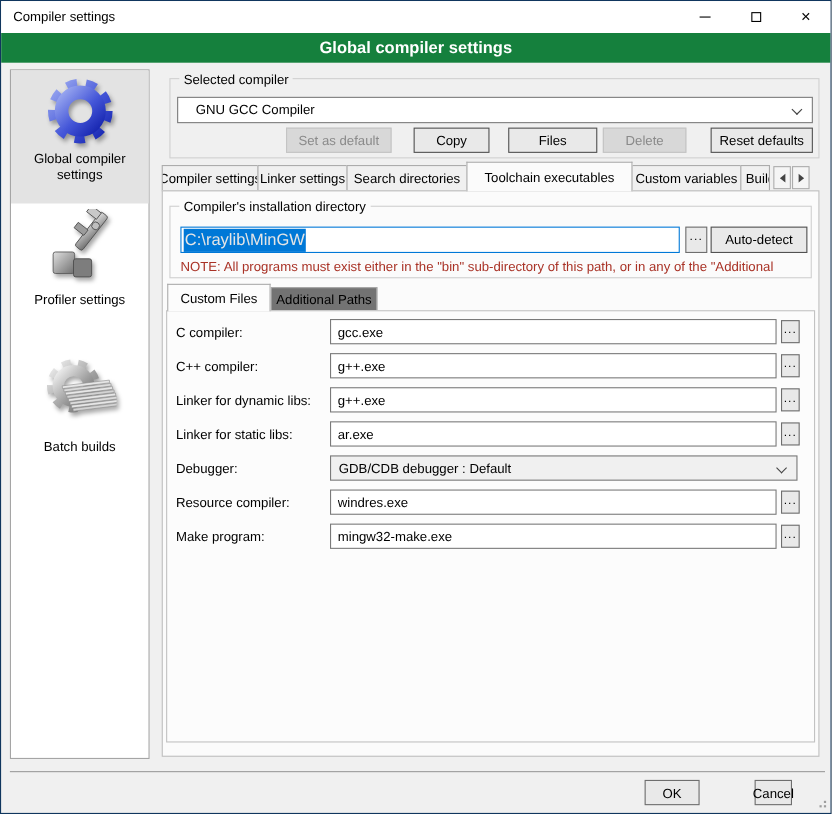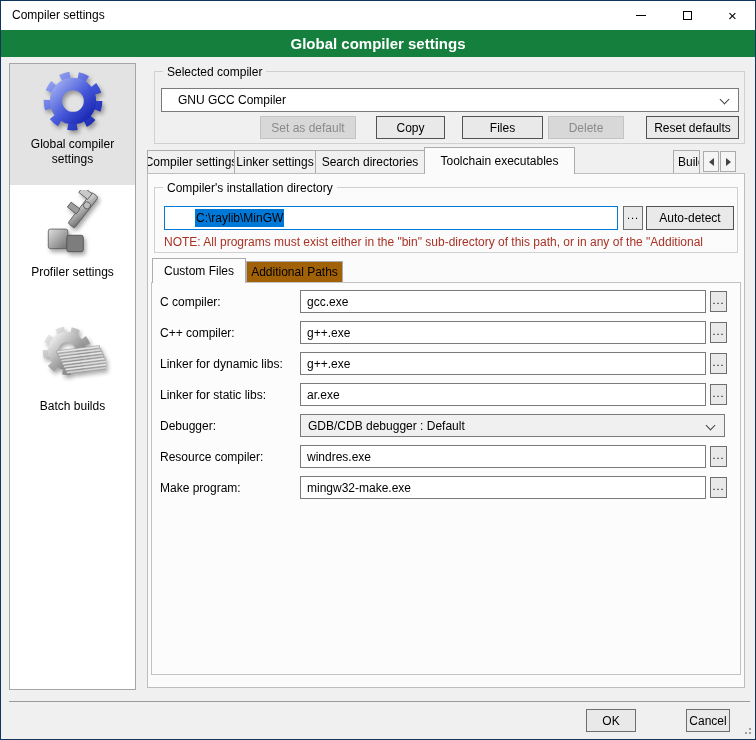--- a/index.html
+++ b/index.html
@@ -50,39 +50,39 @@
   
   .tab { position:absolute; top:149px; height:24px; background:#F0F0F0; border:1px solid #ACACAC;
     display:flex; align-items:center; justify-content:center; font-size:12px; white-space:nowrap; overflow:hidden; z-index:1; }
   .tab.active { top:146px; height:27px; background:#FBFBFB; border-bottom:none; z-index:3; }
   .tabarrow { position:absolute; top:150px; width:16px; height:21px; background:#F5F5F5; border:1px solid #ACACAC;
     display:flex; align-items:center; justify-content:center; z-index:1; }
   .tri-l { width:0; height:0; border-top:4px solid transparent; border-bottom:4px solid transparent; border-right:5px solid #444; }
   .tri-r { width:0; height:0; border-top:4px solid transparent; border-bottom:4px solid transparent; border-left:5px solid #444; }
   
   #main-page { position:absolute; left:146px; top:172px; width:598px; height:515px; background:#FBFBFB; border:1px solid #BDBDBD; z-index:2; }
-  .subtab { position:absolute; height:22px; background:#a16207; border:1px solid #ACACAC;
+  .subtab { position:absolute; height:22px; background:#737373; border:1px solid #ACACAC;
     display:flex; align-items:center; justify-content:center; font-size:12px; z-index:2; }
   .subtab.active { background:#FCFCFC; border-bottom:none; z-index:4; height:25px; }
   #sub-page { position:absolute; left:150px; top:281px; width:590px; height:393px; background:#FCFCFC; border:1px solid #C2C2C2; z-index:3; }
   
   .frow-label { position:absolute; left:8px; font-size:12px; }
   .frow-input { position:absolute; left:148px; width:406px; height:23px; background:#fff; border:1px solid #7A7A7A;
     font-family:"Liberation Sans","DejaVu Sans",sans-serif; font-size:12px; padding-left:6px; color:#000; }
   .frow-dots { left:558px; width:17px; height:21px; }
   
   #install-input { position:absolute; left:163px; top:205px; width:454px; height:24px; background:#fff;
     border:1px solid #0078D7; display:flex; align-items:center; padding-left:2px; }
-  #install-input .sel { background:#0078D7; color:#000000; padding:2px 1px; font-size:12px;margin-left:28px; }
+  #install-input .sel { background:#0078D7; color:#e5e5e5; padding:2px 1px; font-size:15px; }
   #note-text { position:absolute; left:163px; top:234px; width:570px; color:#A93226; font-size:12px;
     white-space:nowrap; overflow:hidden; }
   
   #footer-sep { position:absolute; left:8px; top:700px; width:741px; border-top:1px solid #9B9B9B; }
   #btn-ok { left:585px; top:708px; width:50px; border-color:#6E6E6E; }
-  #btn-cancel { left:685px; top:708px; width:44px; border-color:#6E6E6E; }
+  #btn-cancel { left:685px; top:708px; width:34px; border-color:#6E6E6E; }
   .grip-dot { position:absolute; width:2px; height:2px; background:#9E9E9E; }
 </style>
 </head>
 <body>
 
 <div id="window">
 
   <div id="titlebar">
     <span id="title-text">Compiler settings</span>
     <div class="capbtn" id="btn-min">
@@ -195,20 +195,23 @@
   </div>
   <div class="tab" style="left:233px; width:82px;">
     <span>Linker settings</span>
   </div>
   <div class="tab active" style="left:423px; width:151px;">
     <span>Toolchain executables</span>
   </div>
   <div class="tab" style="left:314px; width:110px;">
     <span>Search directories</span>
   </div>
+  <div class="tab" style="left:573px; width:100px;">
+    <span>Custom variables</span>
+  </div>
   <div class="tab" style="left:672px; width:27px; justify-content:flex-start; padding-left:4px;">
     <span>Build options</span>
   </div>
   <div class="tabarrow" style="left:702px;">
     <span class="tri-l"></span>
   </div>
   <div class="tabarrow" style="left:719px;">
     <span class="tri-r"></span>
   </div>
 

